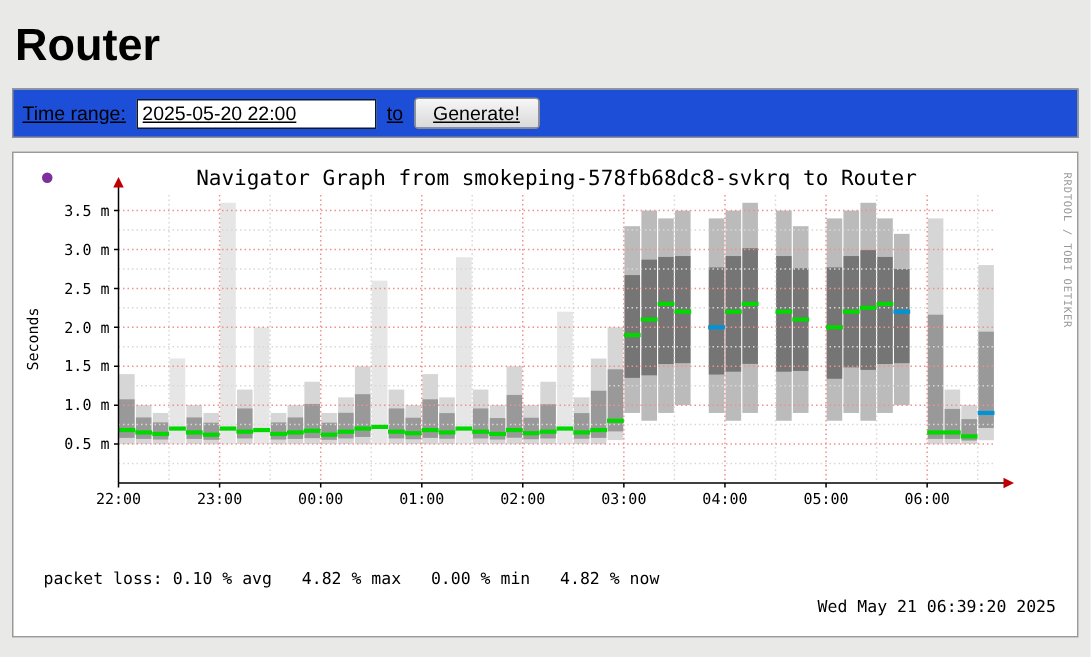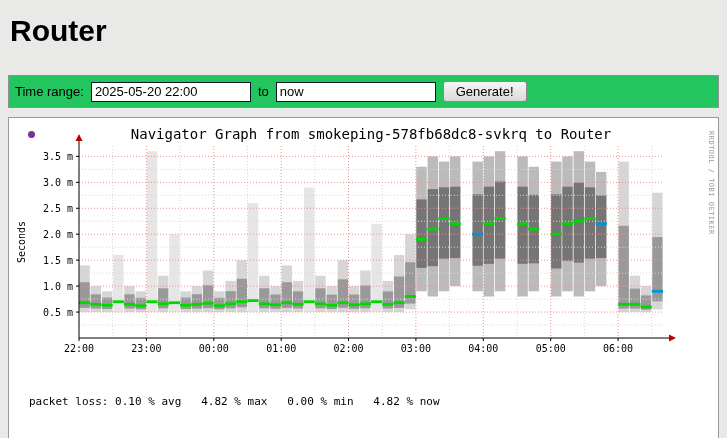--- a/index.html
+++ b/index.html
@@ -1,23 +1,23 @@
 <!DOCTYPE html>
 <html><head>
 <meta charset="utf-8">
 <style>
   html,body{margin:0;padding:0}
   body{
     width:727px;height:438px;position:relative;overflow:hidden;
     background:#e9e9e7;font-family:"Liberation Sans",sans-serif;color:#000;
   }
-  h1{margin:14px 0 28px 10px;font-size:30px;line-height:1.1;font-weight:bold}
+  h1{margin:14px 0 12px 10px;font-size:30px;line-height:1.1;font-weight:bold}
   .formbar{
-    margin:0 8px;border:1px solid #919191;background:#22c55e;
-    padding:5px 6px;display:flex;align-items:center;gap:7px;font-size:13px;
+    margin:0 8px;border:1px solid #919191;background:#1d4ed8;
+    padding:5px 6px;display:flex;align-items:center;gap:7px;font-size:13px;text-decoration:underline;
   }
   .formbar input{
     width:152px;height:18px;border:1px solid #0f172a;background:#fff;
     font:13px "Liberation Sans",sans-serif;padding:0 3px;
   }
   .formbar button{
     font:13px "Liberation Sans",sans-serif;padding:2px 12px;
     border:1px solid #8a8a8a;background:linear-gradient(#f6f6f6,#d9d9d9);
     border-radius:3px;
     text-align:center;
@@ -47,21 +47,20 @@
 </style>
 </head>
 <body>
 
 <h1>Router</h1>
 
 <div class="formbar">
   <label>Time range:</label>
   <input type="text" value="2025-05-20 22:00" style="">
   <span>to</span>
-  <input type="text" value="now" style="">
   <button>Generate!</button>
 </div>
 
 <div class="panel">
   <div class="dot"></div>
   <svg id="chart-svg" viewBox="0 0 700 228" width="700" height="228">
       <rect x="66.4" y="137.4" width="10.4" height="46.7" fill="#555" fill-opacity="0.24"></rect>
       <rect x="66.4" y="154.2" width="10.4" height="25.7" fill="#444" fill-opacity="0.42"></rect>
       <rect x="77.6" y="158.1" width="10.4" height="25.9" fill="#555" fill-opacity="0.24"></rect>
       <rect x="77.6" y="166.3" width="10.4" height="14.3" fill="#444" fill-opacity="0.42"></rect>
@@ -268,13 +267,14 @@
       <polygon points="656,206.5 656,213.5 663,210" fill="#c00000"></polygon>
       <text x="358" y="11" text-anchor="middle" font-size="14" font-family="&quot;DejaVu Sans Mono&quot;,monospace" fill="#000">Navigator Graph from smokeping-578fb68dc8-svkrq to Router</text>
       <text x="12" y="114" text-anchor="middle" font-size="10" font-family="&quot;DejaVu Sans Mono&quot;,monospace" fill="#000" transform="rotate(-90 12 114)">Seconds</text>
     </svg>
   <div class="watermark">RRDTOOL / TOBI OETIKER</div>
   <div class="legend">
     <div class="row">packet loss: 0.10 % avg   4.82 % max   0.00 % min   4.82 % now</div>
     
     
   </div>
+  <div class="dateline">Wed May 21 06:39:20 2025</div>
 </div>
 
 </body></html>

